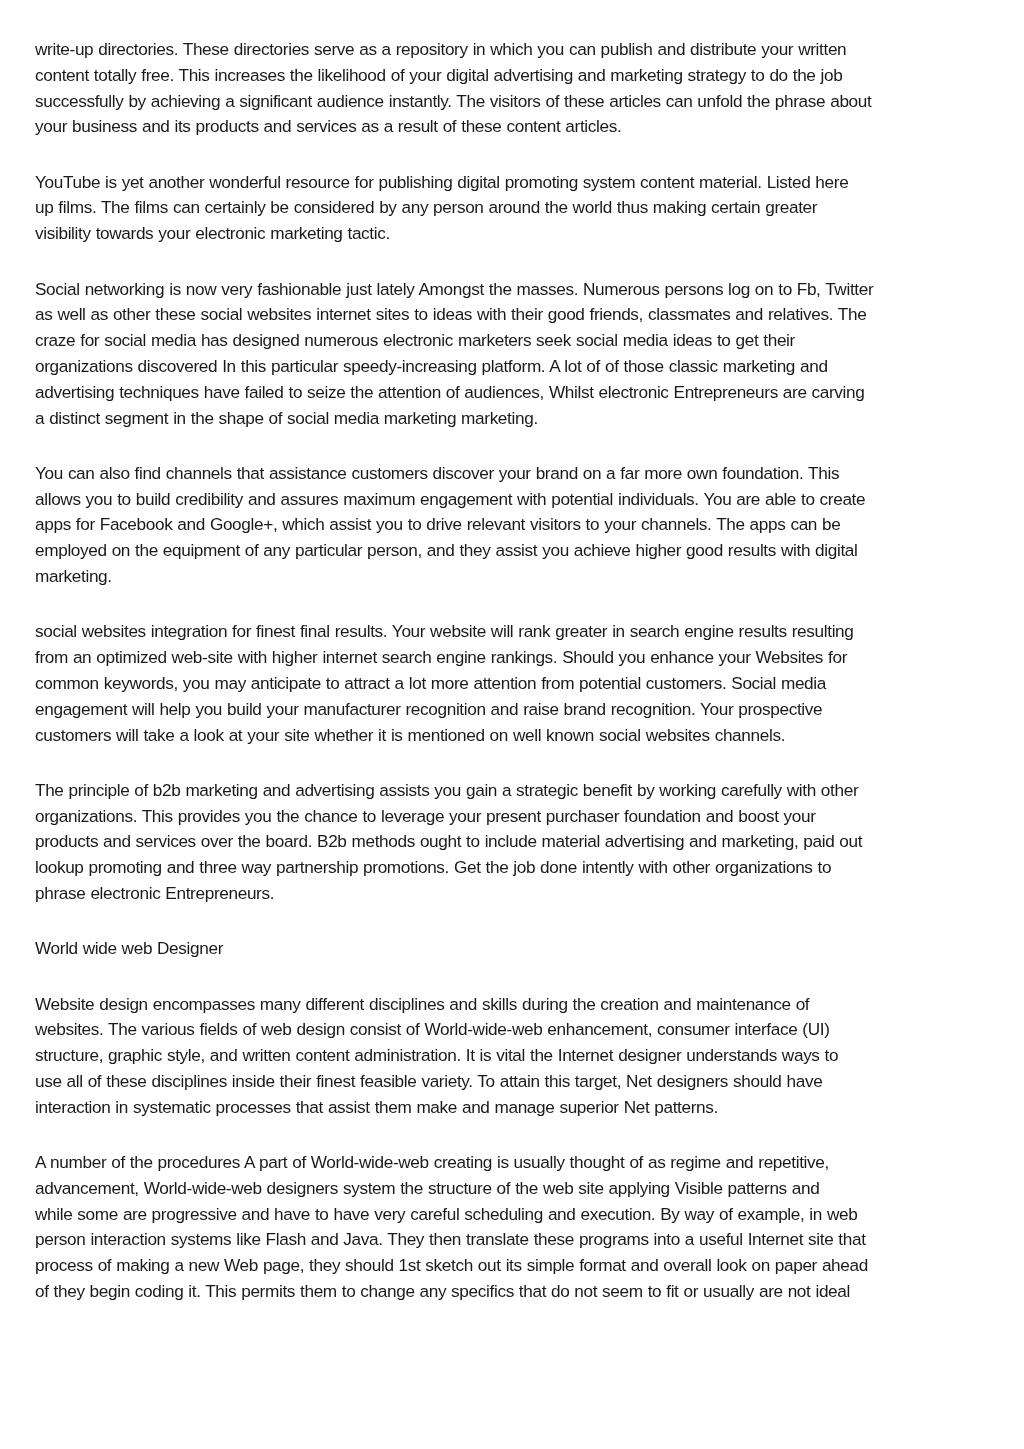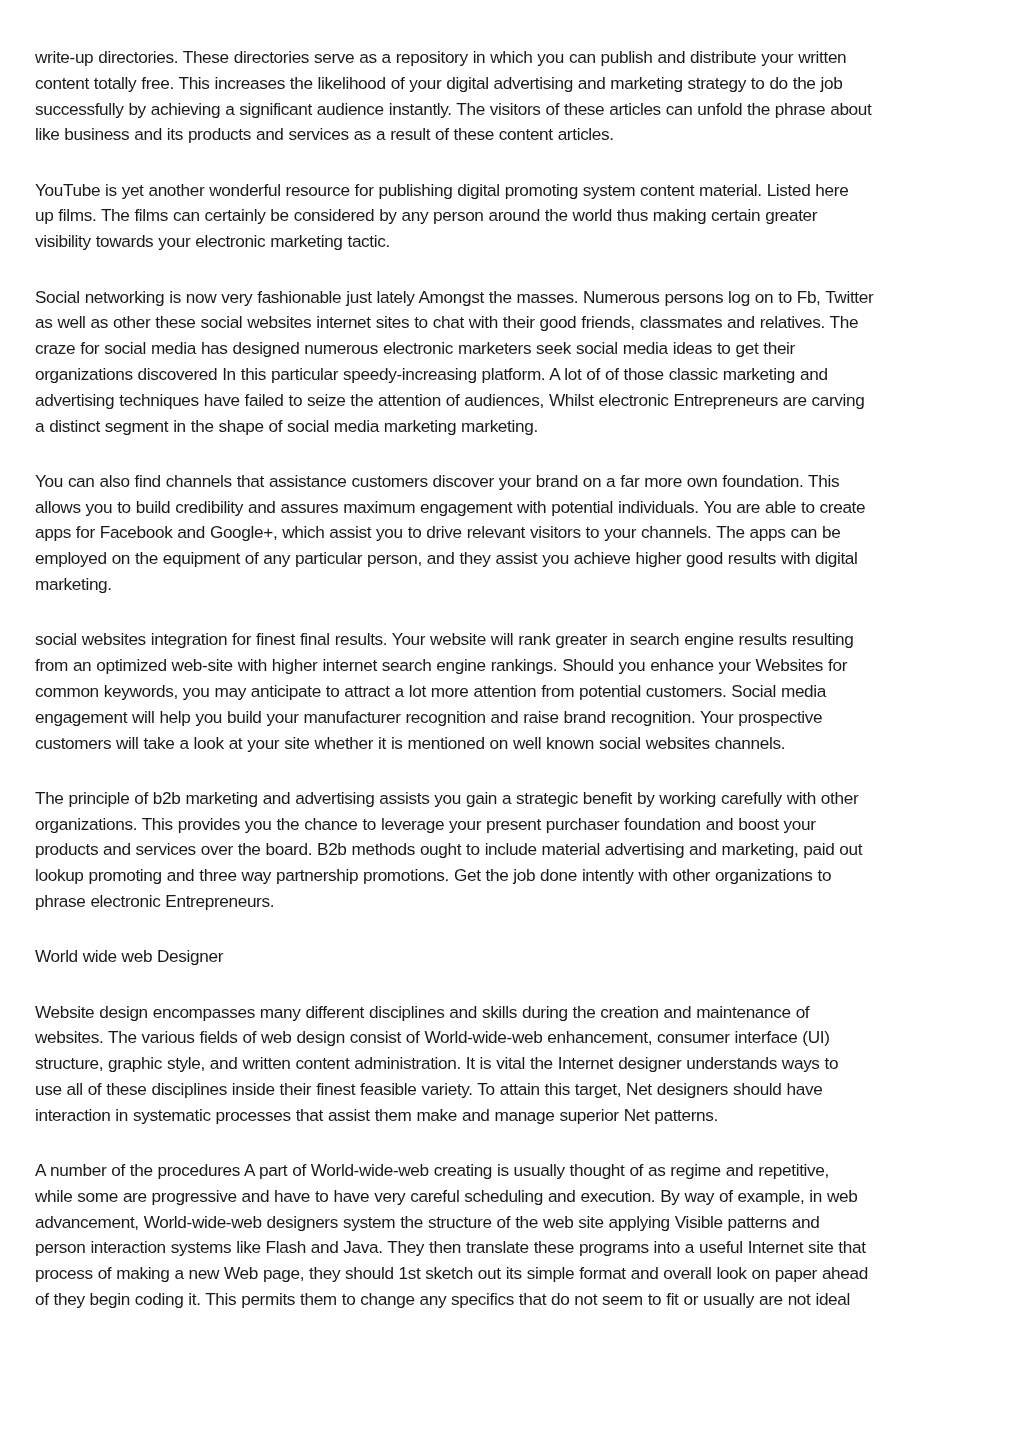--- a/index.html
+++ b/index.html
@@ -17,48 +17,47 @@
     position: absolute;
     left: 35px;
     top: 37px;
     width: 960px;
     font-family: "Liberation Sans", sans-serif;
     font-size: 17.2px;
     letter-spacing: -0.35px;
     word-spacing: 0.5px;
     color: #1a1a1a;
     line-height: 25.8px;
-    margin-top: 8px;
   }
   .para {
     margin: 0 0 29.5px 0;
   }
   .line {
     display: block;
     white-space: nowrap;
   }
 </style>
 </head>
 <body>
 
 <div class="page">
   <p class="para">
     <span class="line">write-up directories. These directories serve as a repository in which you can publish and distribute your written</span>
     <span class="line">content totally free. This increases the likelihood of your digital advertising and marketing strategy to do the job</span>
     <span class="line">successfully by achieving a significant audience instantly. The visitors of these articles can unfold the phrase about</span>
-    <span class="line">like business and its products and services as a result of these content articles.</span>
+    <span class="line">your business and its products and services as a result of these content articles.</span>
   </p>
   <p class="para">
     <span class="line">YouTube is yet another wonderful resource for publishing digital promoting system content material. Listed here</span>
     <span class="line">up films. The films can certainly be considered by any person around the world thus making certain greater</span>
     <span class="line">visibility towards your electronic marketing tactic.</span>
   </p>
   <p class="para">
     <span class="line">Social networking is now very fashionable just lately Amongst the masses. Numerous persons log on to Fb, Twitter</span>
-    <span class="line">as well as other these social websites internet sites to chat with their good friends, classmates and relatives. The</span>
+    <span class="line">as well as other these social websites internet sites to ideas with their good friends, classmates and relatives. The</span>
     <span class="line">craze for social media has designed numerous electronic marketers seek social media ideas to get their</span>
     <span class="line">organizations discovered In this particular speedy-increasing platform. A lot of of those classic marketing and</span>
     <span class="line">advertising techniques have failed to seize the attention of audiences, Whilst electronic Entrepreneurs are carving</span>
     <span class="line">a distinct segment in the shape of social media marketing marketing.</span>
   </p>
   <p class="para">
     <span class="line">You can also find channels that assistance customers discover your brand on a far more own foundation. This</span>
     <span class="line">allows you to build credibility and assures maximum engagement with potential individuals. You are able to create</span>
     <span class="line">apps for Facebook and Google+, which assist you to drive relevant visitors to your channels. The apps can be</span>
     <span class="line">employed on the equipment of any particular person, and they assist you achieve higher good results with digital</span>
@@ -83,19 +82,19 @@
   </p>
   <p class="para">
     <span class="line">Website design encompasses many different disciplines and skills during the creation and maintenance of</span>
     <span class="line">websites. The various fields of web design consist of World-wide-web enhancement, consumer interface (UI)</span>
     <span class="line">structure, graphic style, and written content administration. It is vital the Internet designer understands ways to</span>
     <span class="line">use all of these disciplines inside their finest feasible variety. To attain this target, Net designers should have</span>
     <span class="line">interaction in systematic processes that assist them make and manage superior Net patterns.</span>
   </p>
   <p class="para">
     <span class="line">A number of the procedures A part of World-wide-web creating is usually thought of as regime and repetitive,</span>
+    <span class="line">advancement, World-wide-web designers system the structure of the web site applying Visible patterns and</span>
     <span class="line">while some are progressive and have to have very careful scheduling and execution. By way of example, in web</span>
-    <span class="line">advancement, World-wide-web designers system the structure of the web site applying Visible patterns and</span>
     <span class="line">person interaction systems like Flash and Java. They then translate these programs into a useful Internet site that</span>
     <span class="line">process of making a new Web page, they should 1st sketch out its simple format and overall look on paper ahead</span>
     <span class="line">of they begin coding it. This permits them to change any specifics that do not seem to fit or usually are not ideal</span>
   </p>
 </div>
 
 </body></html>

